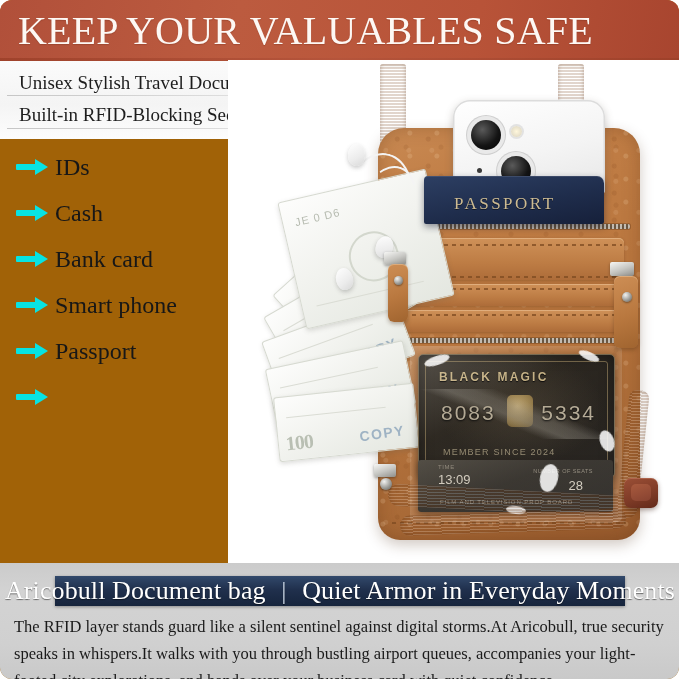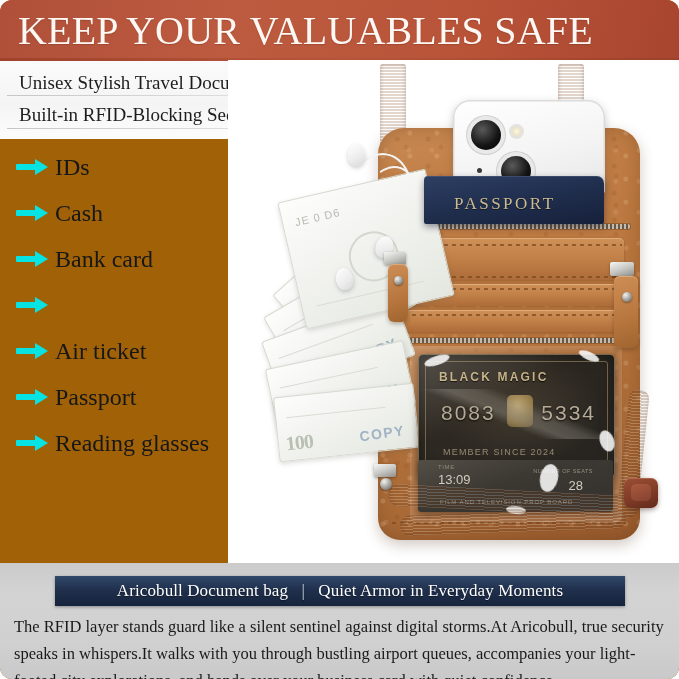--- a/index.html
+++ b/index.html
@@ -203,21 +203,21 @@
   .footer{
     position:absolute;left:0;top:563px;width:679px;height:116px;
     background:linear-gradient(180deg,#cbcbcb 0%,#d3d3d3 25%,#d0d0d0 70%,#c9c9c9 100%);
   }
   .footer-banner{
     position:absolute;left:55px;top:13px;width:570px;height:30px;
     background:linear-gradient(180deg,#32496b 0%,#20304d 45%,#16243c 100%);
     box-shadow:0 1px 3px rgba(0,0,0,.35);
     display:flex;align-items:center;justify-content:center;
   }
-  .fb-text{font-size:17px;color:#ffffff;white-space:nowrap;letter-spacing:.1px;
+  .fb-text{font-size:26px;color:#ffffff;white-space:nowrap;letter-spacing:.1px;
     text-shadow:0 1px 1px rgba(0,0,0,.5);}
   .fb-sep{display:inline-block;margin:0 9px;color:#c6d3e4;font-weight:300;}
   .footer-para{
     position:absolute;left:14px;top:50px;width:654px;
     font-size:16.5px;line-height:27px;color:#1a1a1a;text-align:left;
   }
 </style>
 </head>
 <body>
 
@@ -254,41 +254,34 @@
           <i class="shaft"></i>
           <i class="head"></i>
         </span>
       <span class="flabel">Bank card</span>
     </div>
     <div class="frow">
       <span class="arrow">
           <i class="shaft"></i>
           <i class="head"></i>
         </span>
-    </div>
-    <div class="frow">
-      <span class="arrow">
-          <i class="shaft"></i>
-          <i class="head"></i>
-        </span>
-      <span class="flabel">Air ticket</span>
+      <span class="flabel">Smart phone</span>
     </div>
     <div class="frow">
       <span class="arrow">
           <i class="shaft"></i>
           <i class="head"></i>
         </span>
       <span class="flabel">Passport</span>
     </div>
     <div class="frow">
       <span class="arrow">
           <i class="shaft"></i>
           <i class="head"></i>
         </span>
-      <span class="flabel">Reading glasses</span>
     </div>
   </div>
 
   <div class="photo">
 
     <div class="strap-t webbing" style="left:152px;top:4px;width:26px;height:84px;"></div>
     <div class="strap-t webbing" style="left:330px;top:4px;width:26px;height:78px;"></div>
 
     <div class="phone">
       <div class="lens" style="left:18px;top:20px;width:30px;height:30px;"></div>

